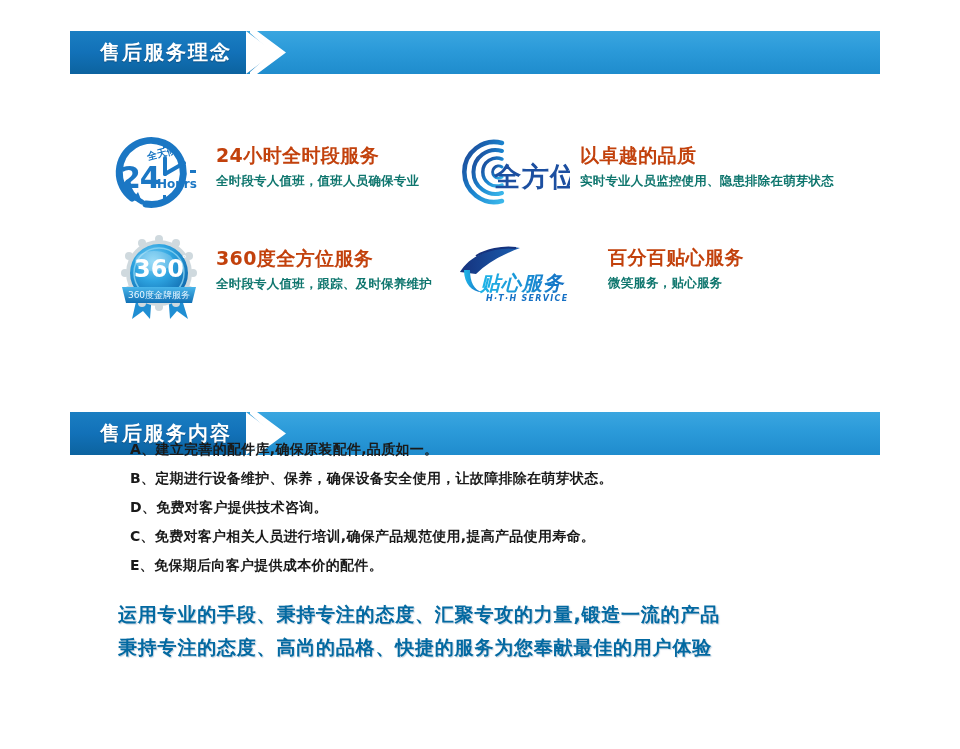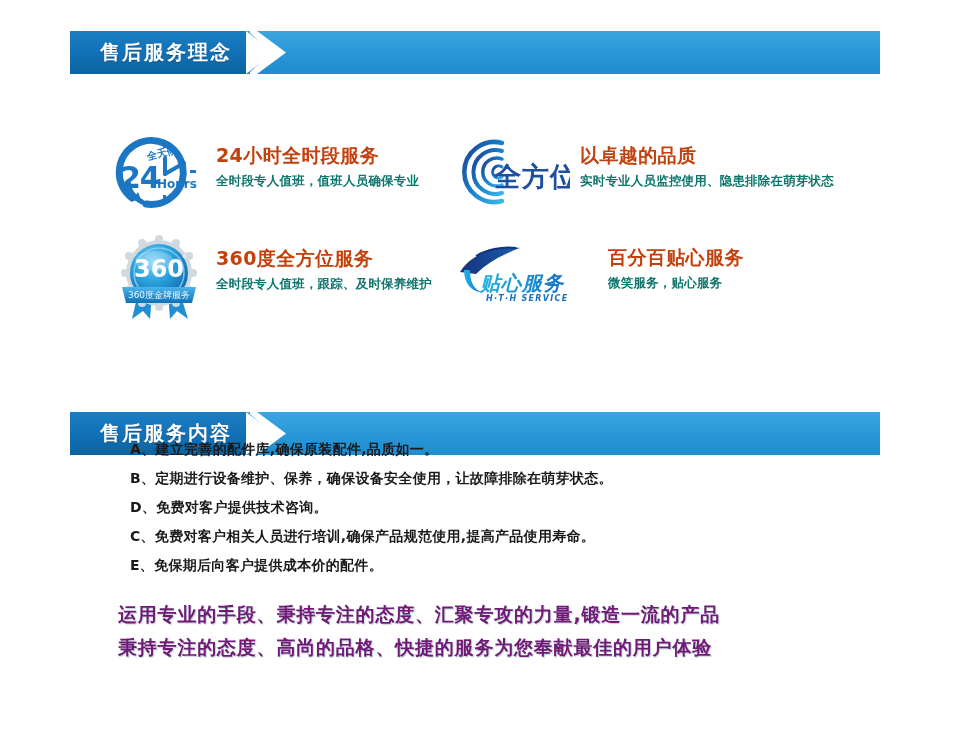--- a/index.html
+++ b/index.html
@@ -61,21 +61,21 @@
   
   .list{position:absolute;left:130px;top:435px;width:700px;}
   .list-item{
     color:#1a1a1a;font-size:14px;font-weight:bold;
     line-height:29px;letter-spacing:.3px;white-space:nowrap;
   }
 
   
   .slogan{position:absolute;left:118px;top:598px;}
   .slogan-line{
-    color:#701a75;font-size:19px;font-weight:bold;letter-spacing:.8px;
+    color:#0369a1;font-size:19px;font-weight:bold;letter-spacing:.8px;
     line-height:33px;white-space:nowrap;
     text-shadow:1px 1px 1px rgba(120,150,180,.45);
   }
 </style>
 </head>
 <body>
 
 <div class="page">
 
   <div class="banner" id="banner1">

